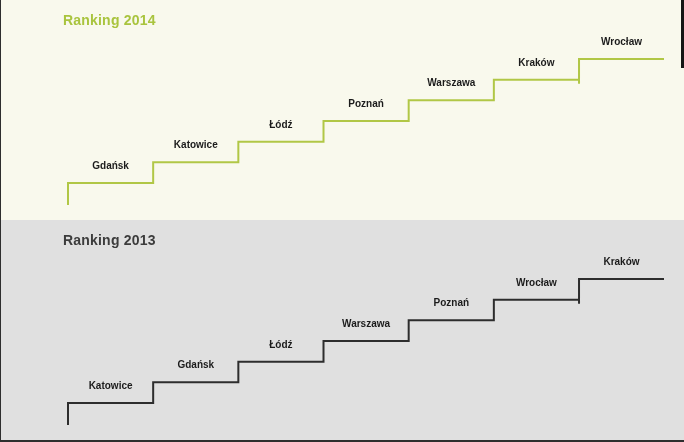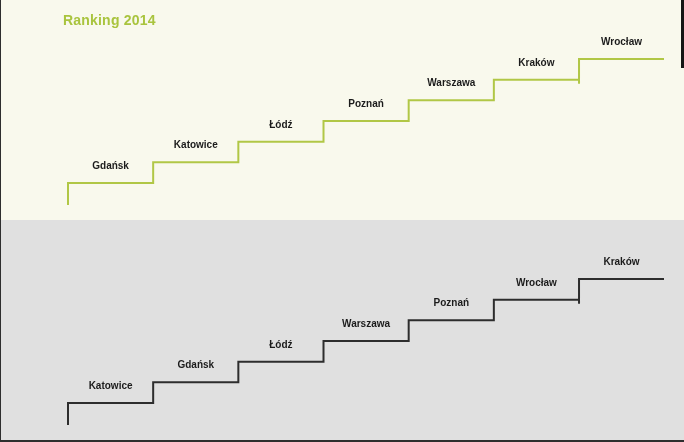--- a/index.html
+++ b/index.html
@@ -79,20 +79,21 @@
         <div class="city-label" style="left: 194.8px; top: 138.3px; color: rgb(27, 27, 27);">Katowice</div>
         <div class="city-label" style="left: 279.9px; top: 117.7px; color: rgb(27, 27, 27);">Łódź</div>
         <div class="city-label" style="left: 365.1px; top: 97px; color: rgb(27, 27, 27);">Poznań</div>
         <div class="city-label" style="left: 450.3px; top: 76.3px; color: rgb(27, 27, 27);">Warszawa</div>
         <div class="city-label" style="left: 535.4px; top: 55.6px; color: rgb(27, 27, 27);">Kraków</div>
         <div class="city-label" style="left: 620.5px; top: 35px; color: rgb(27, 27, 27);">Wrocław</div>
       </div>
   </section>
 
   <section class="panel" style="background: rgb(224, 224, 224);">
+    <h2 class="panel-title" style="color: rgb(60, 60, 60);">Ranking 2013</h2>
     <div class="chart">
         <svg width="684" height="220" viewBox="0 0 684 220">
           <path d="M 67 205 L 67 183 L 152.17 183.00 L 152.17 162.33 L 237.34 162.33 L 237.34 141.66 L 322.51 141.66 L 322.51 120.99 L 407.68 120.99 L 407.68 100.32 L 492.85 100.32 L 492.85 79.65 L 578.02 79.65 L 578.02 58.98 L 663.00 58.98 M 578.02 79.65 L 578.02 83.65" fill="none" stroke="#2d2d2d" stroke-width="2"></path>
         </svg>
         <div class="city-label" style="left: 109.6px; top: 159px; color: rgb(27, 27, 27);">Katowice</div>
         <div class="city-label" style="left: 194.8px; top: 138.3px; color: rgb(27, 27, 27);">Gdańsk</div>
         <div class="city-label" style="left: 279.9px; top: 117.7px; color: rgb(27, 27, 27);">Łódź</div>
         <div class="city-label" style="left: 365.1px; top: 97px; color: rgb(27, 27, 27);">Warszawa</div>
         <div class="city-label" style="left: 450.3px; top: 76.3px; color: rgb(27, 27, 27);">Poznań</div>
         <div class="city-label" style="left: 535.4px; top: 55.6px; color: rgb(27, 27, 27);">Wrocław</div>

